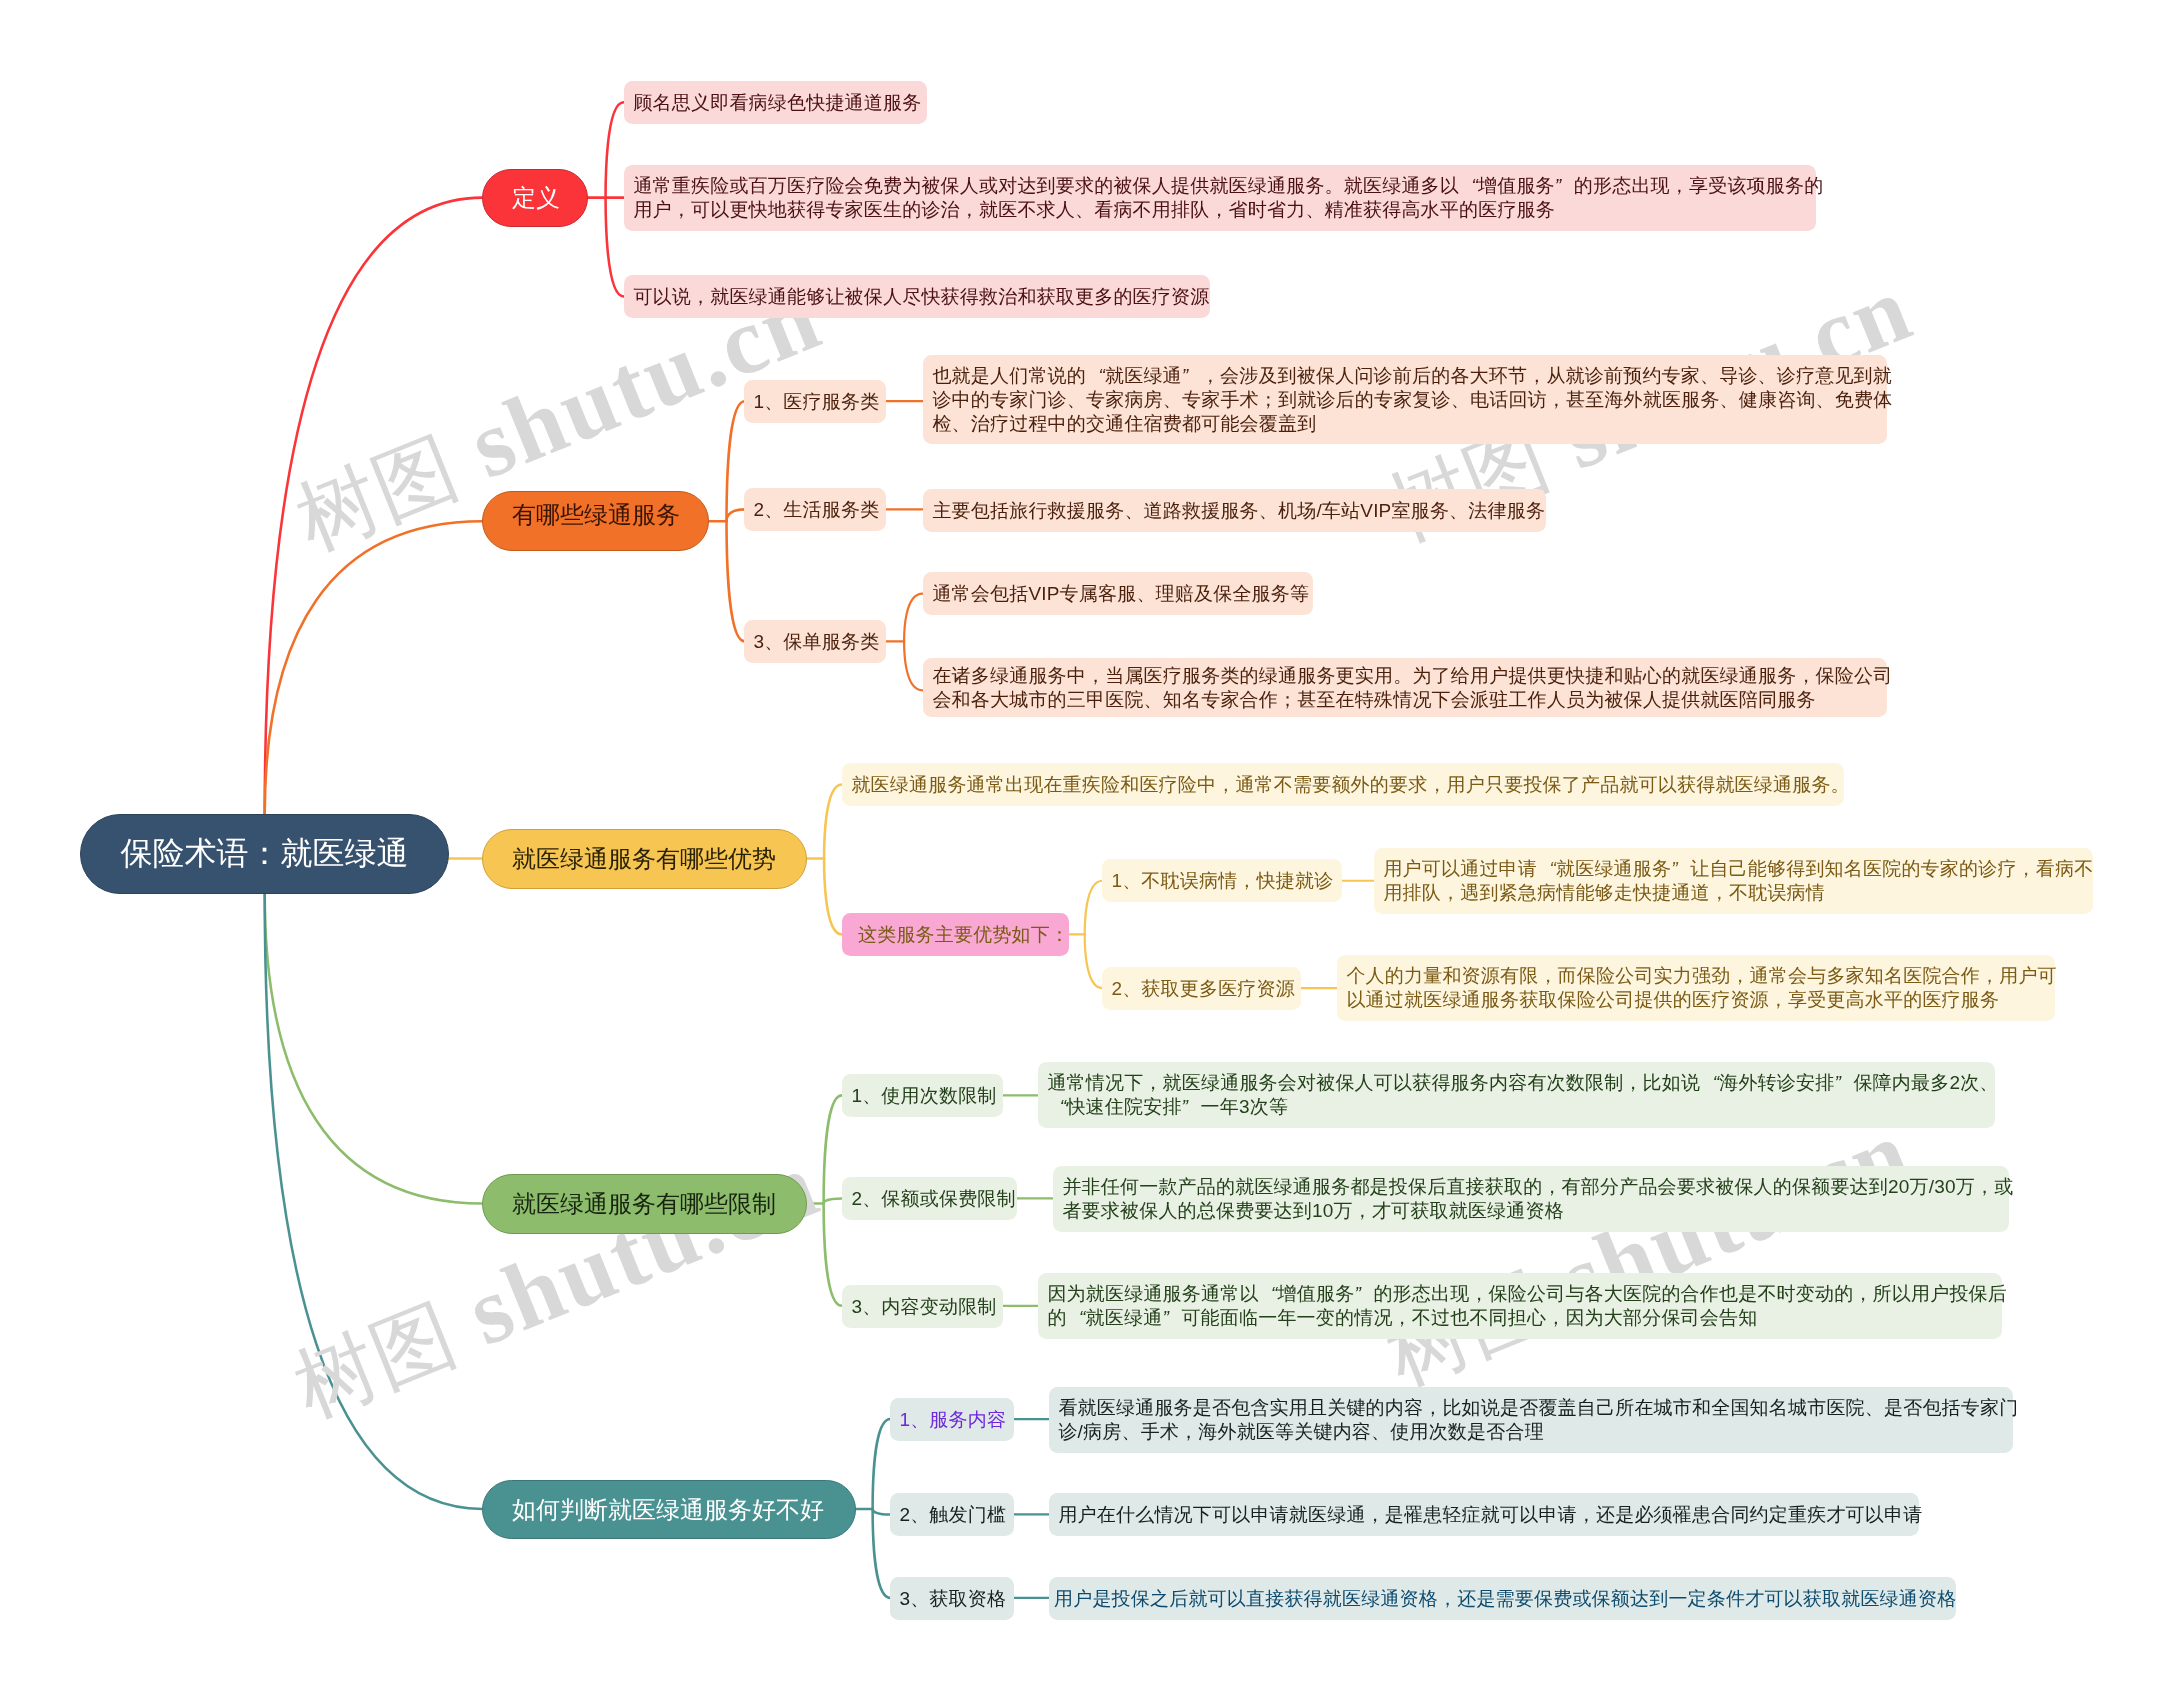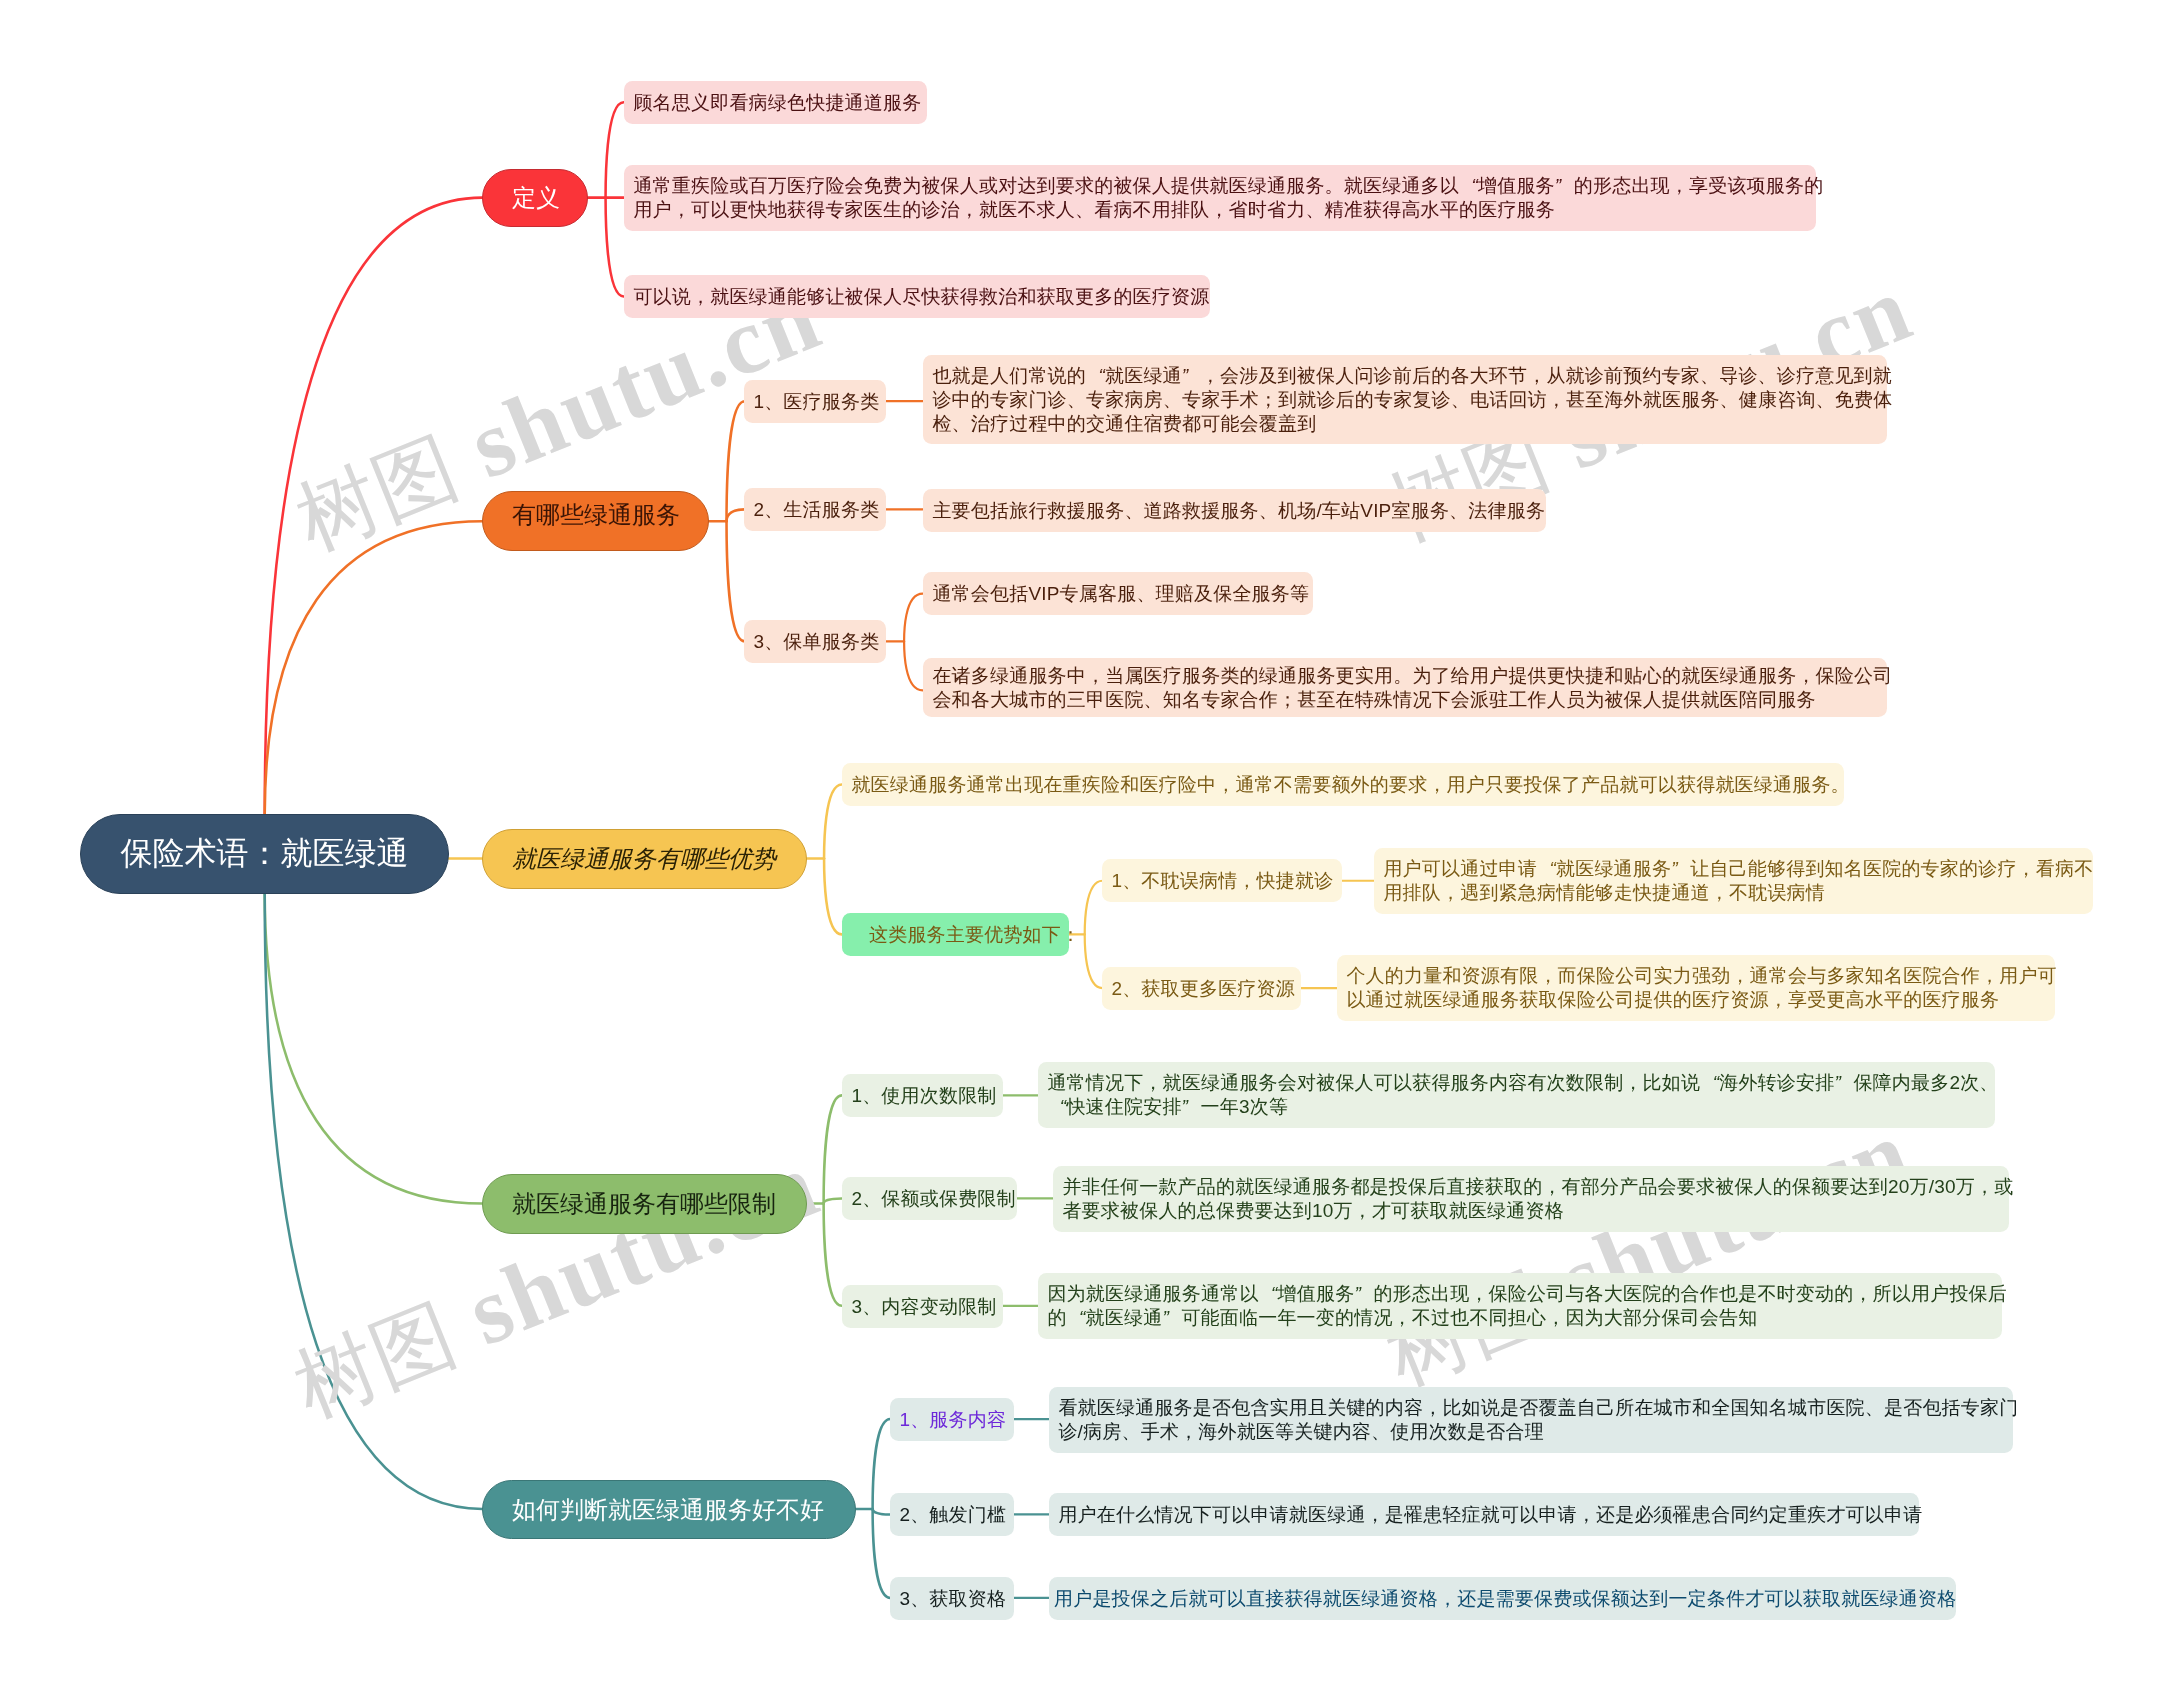--- a/index.html
+++ b/index.html
@@ -85,23 +85,23 @@
       <div class="node leaf" style="left: 624px; top: 165px; width: 1192px; height: 66px; background: rgb(251, 217, 217); color: rgb(74, 16, 18); padding: 0px 9.4px;"><div class="txt"><div class="ln">通常重疾险或百万医疗险会免费为被保人或对达到要求的被保人提供就医绿通服务。就医绿通多以<i class="q qo">“</i>增值服务<i class="q qc">”</i>的形态出现，享受该项服务的</div><div class="ln">用户，可以更快地获得专家医生的诊治，就医不求人、看病不用排队，省时省力、精准获得高水平的医疗服务</div></div></div>
       <div class="node leaf" style="left: 624px; top: 275px; width: 586px; height: 43px; background: rgb(251, 217, 217); color: rgb(74, 16, 18); padding: 0px 9.4px;"><span>可以说，就医绿通能够让被保人尽快获得救治和获取更多的医疗资源</span></div>
       <div class="node lvl1" style="left: 482px; top: 491px; width: 227px; height: 60px; background: rgb(240, 113, 39); color: rgb(58, 20, 5); border: 0.9px solid rgb(194, 90, 28); padding: 0px 0px 12px 29px;"><span>有哪些绿通服务</span></div>
       <div class="node lvl2" style="left: 744px; top: 380px; width: 142px; height: 43px; background: rgb(252, 227, 214); color: rgb(74, 31, 12); padding: 0px 9.4px;"><span>1、医疗服务类</span></div>
       <div class="node leaf" style="left: 923px; top: 355px; width: 964px; height: 89px; background: rgb(252, 227, 214); color: rgb(74, 31, 12); padding: 0px 9.4px;"><div class="txt"><div class="ln">也就是人们常说的<i class="q qo">“</i>就医绿通<i class="q qc">”</i>，会涉及到被保人问诊前后的各大环节，从就诊前预约专家、导诊、诊疗意见到就</div><div class="ln">诊中的专家门诊、专家病房、专家手术；到就诊后的专家复诊、电话回访，甚至海外就医服务、健康咨询、免费体</div><div class="ln">检、治疗过程中的交通住宿费都可能会覆盖到</div></div></div>
       <div class="node lvl2" style="left: 744px; top: 488px; width: 142px; height: 43px; background: rgb(252, 227, 214); color: rgb(74, 31, 12); padding: 0px 9.4px;"><span>2、生活服务类</span></div>
       <div class="node leaf" style="left: 923px; top: 489px; width: 623px; height: 43px; background: rgb(252, 227, 214); color: rgb(74, 31, 12); padding: 0px 9.4px;"><span>主要包括旅行救援服务、道路救援服务、机场/车站VIP室服务、法律服务</span></div>
       <div class="node lvl2" style="left: 744px; top: 620px; width: 142px; height: 43px; background: rgb(252, 227, 214); color: rgb(74, 31, 12); padding: 0px 9.4px;"><span>3、保单服务类</span></div>
       <div class="node leaf" style="left: 923px; top: 572px; width: 390px; height: 43px; background: rgb(252, 227, 214); color: rgb(74, 31, 12); padding: 0px 9.4px;"><span>通常会包括VIP专属客服、理赔及保全服务等</span></div>
       <div class="node leaf" style="left: 923px; top: 658px; width: 964px; height: 59px; background: rgb(252, 227, 214); color: rgb(74, 31, 12); padding: 0px 9.4px;"><div class="txt"><div class="ln">在诸多绿通服务中，当属医疗服务类的绿通服务更实用。为了给用户提供更快捷和贴心的就医绿通服务，保险公司</div><div class="ln">会和各大城市的三甲医院、知名专家合作；甚至在特殊情况下会派驻工作人员为被保人提供就医陪同服务</div></div></div>
-      <div class="node lvl1" style="left: 482px; top: 829px; width: 325px; height: 60px; background: rgb(246, 197, 82); color: rgb(43, 34, 5); border: 0.9px solid rgb(208, 160, 52); padding: 0px 0px 0px 29px; font-style: italic;"><span>就医绿通服务有哪些优势</span></div>
+      <div class="node lvl1" style="left: 482px; top: 829px; width: 325px; height: 60px; background: rgb(246, 197, 82); color: rgb(43, 34, 5); border: 0.9px solid rgb(208, 160, 52); padding: 0px 0px 0px 29px;"><span>就医绿通服务有哪些优势</span></div>
       <div class="node leaf" style="left: 842px; top: 763px; width: 1002px; height: 43px; background: rgb(253, 245, 221); color: rgb(122, 90, 20); padding: 0px 9.4px;"><span>就医绿通服务通常出现在重疾险和医疗险中，通常不需要额外的要求，用户只要投保了产品就可以获得就医绿通服务。</span></div>
-      <div class="node lvl2" style="left: 842px; top: 913px; width: 227px; height: 43px; background: #86efac; color: rgb(122, 90, 20); padding: 0px 27px;"><span>这类服务主要优势如下：</span></div>
+      <div class="node lvl2" style="left: 842px; top: 913px; width: 227px; height: 43px; background: #f9a8d4; color: rgb(122, 90, 20); padding: 0px 16px;"><span>这类服务主要优势如下：</span></div>
       <div class="node lvl2" style="left: 1102px; top: 859px; width: 240px; height: 43px; background: rgb(253, 245, 221); color: rgb(122, 90, 20); padding: 0px 9.4px;"><span>1、不耽误病情，快捷就诊</span></div>
       <div class="node leaf" style="left: 1374px; top: 848px; width: 719px; height: 66px; background: rgb(253, 245, 221); color: rgb(122, 90, 20); padding: 0px 9.4px;"><div class="txt"><div class="ln">用户可以通过申请<i class="q qo">“</i>就医绿通服务<i class="q qc">”</i>让自己能够得到知名医院的专家的诊疗，看病不</div><div class="ln">用排队，遇到紧急病情能够走快捷通道，不耽误病情</div></div></div>
       <div class="node lvl2" style="left: 1102px; top: 967px; width: 199px; height: 43px; background: rgb(253, 245, 221); color: rgb(122, 90, 20); padding: 0px 9.4px;"><span>2、获取更多医疗资源</span></div>
       <div class="node leaf" style="left: 1337px; top: 955px; width: 718px; height: 66px; background: rgb(253, 245, 221); color: rgb(122, 90, 20); padding: 0px 9.4px;"><div class="txt"><div class="ln">个人的力量和资源有限，而保险公司实力强劲，通常会与多家知名医院合作，用户可</div><div class="ln">以通过就医绿通服务获取保险公司提供的医疗资源，享受更高水平的医疗服务</div></div></div>
       <div class="node lvl1" style="left: 482px; top: 1174px; width: 325px; height: 60px; background: rgb(141, 189, 108); color: rgb(23, 36, 15); border: 0.9px solid rgb(111, 155, 81); padding: 0px 0px 0px 29px;"><span>就医绿通服务有哪些限制</span></div>
       <div class="node lvl2" style="left: 842px; top: 1074px; width: 161px; height: 43px; background: rgb(233, 241, 228); color: rgb(35, 64, 26); padding: 0px 9.4px;"><span>1、使用次数限制</span></div>
       <div class="node leaf" style="left: 1038px; top: 1062px; width: 957px; height: 66px; background: rgb(233, 241, 228); color: rgb(35, 64, 26); padding: 0px 9.4px;"><div class="txt"><div class="ln">通常情况下，就医绿通服务会对被保人可以获得服务内容有次数限制，比如说<i class="q qo">“</i>海外转诊安排<i class="q qc">”</i>保障内最多2次、</div><div class="ln"><i class="q qo">“</i>快速住院安排<i class="q qc">”</i>一年3次等</div></div></div>
       <div class="node lvl2" style="left: 842px; top: 1177px; width: 175px; height: 43px; background: rgb(233, 241, 228); color: rgb(35, 64, 26); padding: 0px 9.4px; align-items: center;"><span>2、保额或保费限制</span></div>
       <div class="node leaf" style="left: 1053px; top: 1166px; width: 956px; height: 66px; background: rgb(233, 241, 228); color: rgb(35, 64, 26); padding: 0px 9.4px;"><div class="txt"><div class="ln">并非任何一款产品的就医绿通服务都是投保后直接获取的，有部分产品会要求被保人的保额要达到20万/30万，或</div><div class="ln">者要求被保人的总保费要达到10万，才可获取就医绿通资格</div></div></div>
       <div class="node lvl2" style="left: 842px; top: 1285px; width: 161px; height: 43px; background: rgb(233, 241, 228); color: rgb(35, 64, 26); padding: 0px 9.4px;"><span>3、内容变动限制</span></div>

